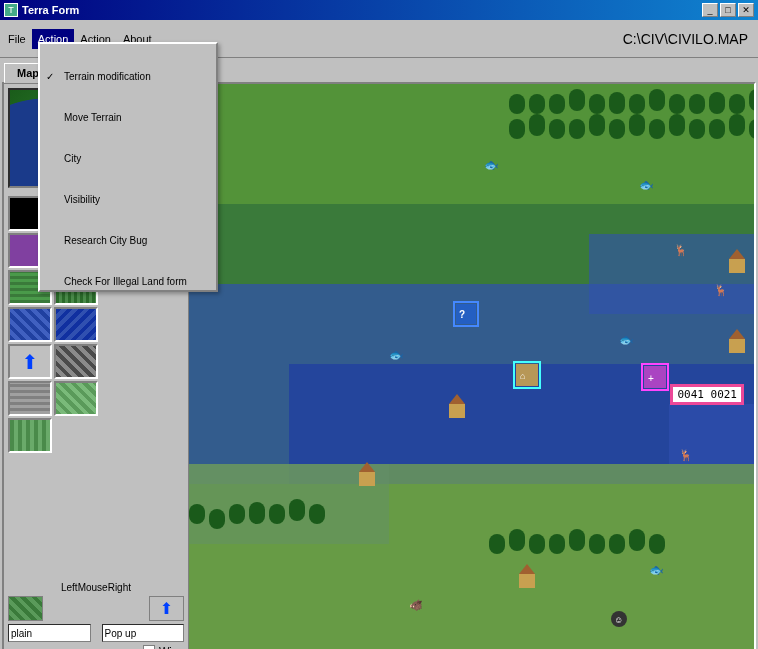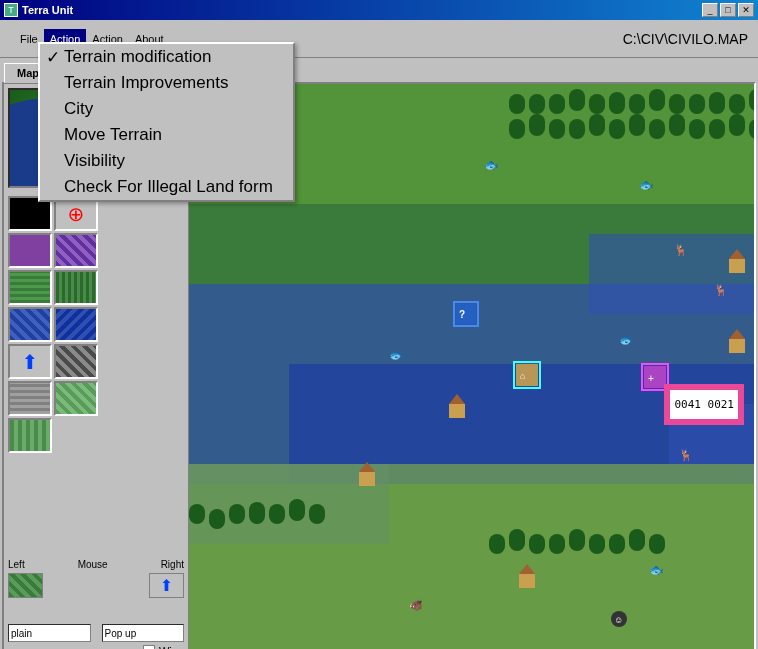--- a/index.html
+++ b/index.html
@@ -58,21 +58,21 @@
       cursor: pointer;
     }
 
     
     .menu-bar {
       background: #c0c0c0;
       height: 38px;
       display: flex;
       align-items: center;
       border-bottom: 1px solid #808080;
-      padding: 0 14px;
+      padding: 0 2px;
       position: relative;
     }
     .menu-item {
       padding: 2px 6px;
       cursor: pointer;
       font-size: 11px;
       height: 20px;
       display: flex;
       align-items: center;
     }
@@ -96,25 +96,26 @@
       background: #c0c0c0;
       border: 2px solid;
       border-color: #ffffff #808080 #808080 #ffffff;
       z-index: 1000;
       min-width: 180px;
       box-shadow: 2px 2px 4px rgba(0,0,0,0.3);
     }
     .dropdown-item {
       padding: 3px 20px 3px 24px;
       cursor: pointer;
-      font-size: 17px;
+      font-size: 10px;
       display: flex;
       align-items: center;
       position: relative;
       white-space: nowrap;
+      margin-top: 24px;
     }
     .dropdown-item.checked::before {
       content: '✓';
       position: absolute;
       left: 6px;
     }
 
     
     .main-content {
       display: flex;
@@ -252,21 +253,21 @@
 
     
     .status-area {
       margin-top: auto;
       display: flex;
       flex-direction: column;
       gap: 3px;
     }
     .status-labels {
       display: flex;
-      justify-content: space-between;
+      justify-content: center;
       font-size: 10px;
     }
     .status-swatches {
       display: flex;
       justify-content: space-between;
       align-items: center;
     }
     .swatch {
       width: 35px;
       height: 25px;
@@ -279,21 +280,20 @@
       background: #c0c0c0;
       display: flex;
       align-items: center;
       justify-content: center;
       font-size: 16px;
       color: #0040ff;
     }
     .status-fields {
       display: flex;
       gap: 11px;
-      margin-top: 23px;
     }
     .status-field {
       flex: 1;
       height: 18px;
       border: 1px inset #808080;
       background: white;
       font-size: 10px;
       padding: 1px 2px;
       display: flex;
       align-items: center;
@@ -324,54 +324,54 @@
     .map-canvas {
       width: 100%;
       height: 100%;
       position: relative;
     }
 
     
     .coord-display {
       position: absolute;
       background: white;
-      border: 6px solid #ec4899;
-      padding: 8px 4px;
+      border: 3px solid #ec4899;
+      padding: 1px 4px;
       font-size: 11px;
       font-family: monospace;
     }
   </style>
 </head>
 <body>
 
 <div class="title-bar">
   <div class="title-bar-left">
     <div class="title-icon">T</div>
-    <span class="title-text">Terra Unit</span>
+    <span class="title-text">Terra Form</span>
   </div>
   <div class="title-controls">
     <div class="title-btn">_</div>
     <div class="title-btn">□</div>
     <div class="title-btn">✕</div>
   </div>
 </div>
 
 <div class="menu-bar">
   <div class="menu-item">File</div>
   <div class="menu-item active">Action</div>
   <div class="menu-item">Action</div>
   <div class="menu-item">About</div>
   <span class="file-path">C:\CIV\CIVILO.MAP</span>
 
   <div class="dropdown-menu">
     <div class="dropdown-item checked">Terrain modification</div>
-    <div class="dropdown-item">Terrain Improvements</div>
+    <div class="dropdown-item">Move Terrain</div>
     <div class="dropdown-item">City</div>
-    <div class="dropdown-item">Move Terrain</div>
     <div class="dropdown-item">Visibility</div>
+    <div class="dropdown-item">Research City Bug</div>
     <div class="dropdown-item">Check For Illegal Land form</div>
   </div>
 </div>
 
 <div class="main-content">
 
   <div class="tabs-bar">
     <div class="tab">Map</div>
     <div class="tab inactive"></div>
   </div>

